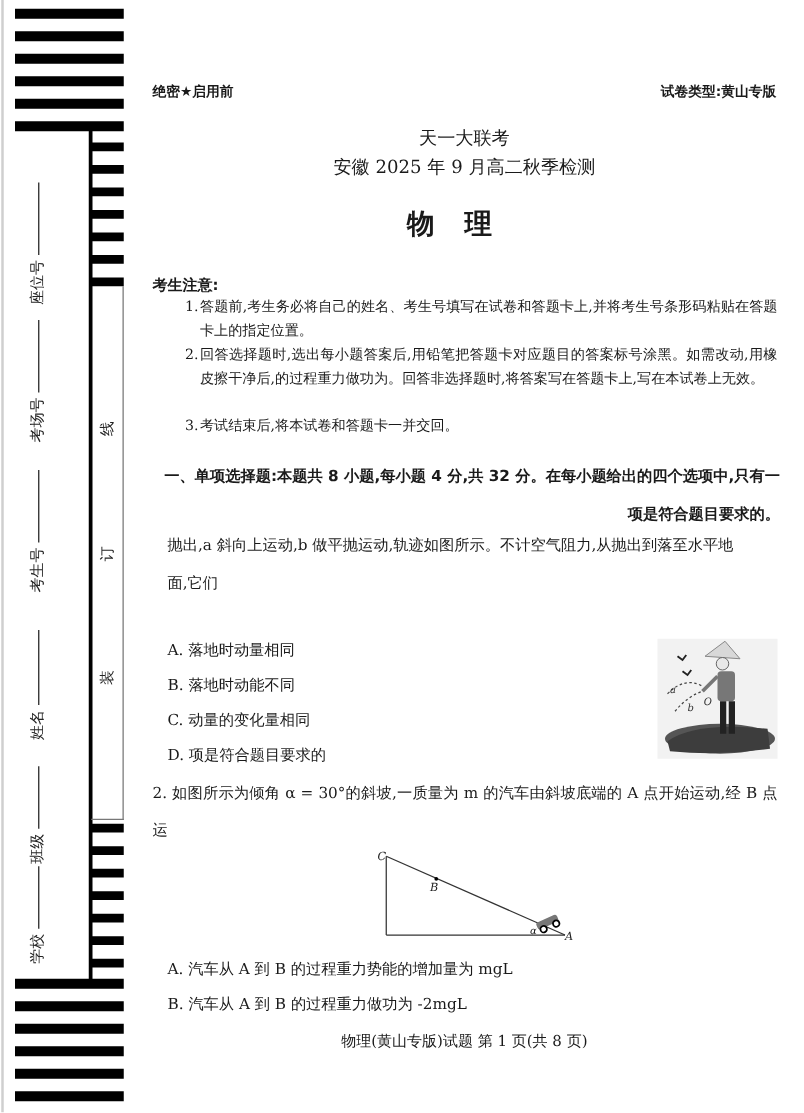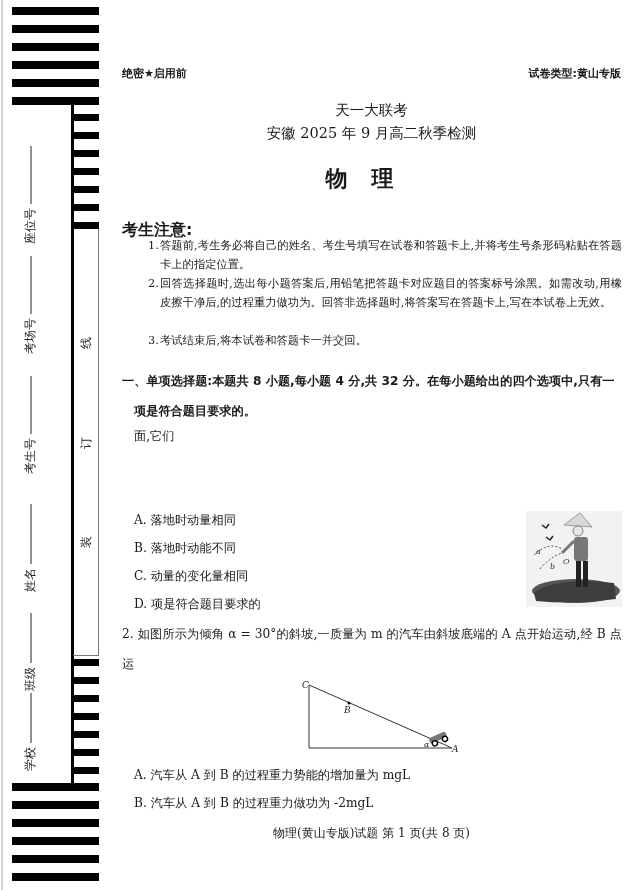--- a/index.html
+++ b/index.html
@@ -23,26 +23,26 @@
     position: absolute; left: 86px; transform: translate(-50%, -50%) rotate(-90deg);
     font-family: "DejaVu Sans", "Liberation Sans", sans-serif; font-size: 12px; color: #222;
   }
 
   .hdr-left { position: absolute; left: 122px; top: 66px; font-family: "DejaVu Sans", "Liberation Sans", sans-serif; font-size: 11px; font-weight: bold; }
   .hdr-right { position: absolute; right: 22px; top: 66px; font-family: "DejaVu Sans", "Liberation Sans", sans-serif; font-size: 11px; font-weight: bold; }
   .title1 { position: absolute; left: 0; width: 743px; top: 101px; text-align: center; font-size: 14.5px; }
   .title2 { position: absolute; left: 0; width: 743px; top: 124px; text-align: center; font-size: 14.5px; }
   .subject { position: absolute; left: 0; width: 743px; top: 164px; text-align: center; font-size: 22px; font-weight: bold; font-family: "DejaVu Sans", "Liberation Sans", sans-serif; letter-spacing: 24px; }
 
-  .notice-title { position: absolute; left: 122px; top: 220px; font-family: "DejaVu Sans", "Liberation Sans", sans-serif; font-size: 16px; font-weight: bold; }
+  .notice-title { position: absolute; left: 122px; top: 220px; font-family: "DejaVu Sans", "Liberation Sans", sans-serif; font-size: 12px; font-weight: bold; }
   .notice { position: absolute; left: 148px; width: 474px; font-size: 11.3px; line-height: 19px; }
   .notice .num { position: absolute; left: 0; }
   .notice .txt { display: block; padding-left: 12px; text-align: justify; text-align-last: left; }
 
-  .section { position: absolute; left: 122px; width: 502px; font-family: "DejaVu Sans", "Liberation Sans", sans-serif; font-size: 12.2px; font-weight: bold; line-height: 30px; }
+  .section { position: absolute; left: 122px; width: 502px; font-family: "DejaVu Sans", "Liberation Sans", sans-serif; font-size: 12.2px; font-weight: bold; line-height: 30px; text-align: right; }
   .q { position: absolute; left: 122px; width: 500px; font-size: 12.2px; line-height: 30px; text-align: justify; }
   .q .line2 { padding-left: 12px; }
   .opt { position: absolute; left: 134px; font-size: 12.2px; }
   .footer { position: absolute; left: 0; width: 743px; top: 825px; text-align: center; font-size: 12px; }
 
   .figure1 { position: absolute; left: 526px; top: 511px; width: 96px; height: 96px; background: #f2f2f2; }
   .figure2 { position: absolute; left: 302px; top: 676px; width: 160px; height: 76px; }
 </style>
 </head>
 <body>
@@ -133,20 +133,21 @@
   <span class="num">3.</span>
   <span class="txt">考试结束后,将本试卷和答题卡一并交回。</span>
 </div>
 
 <div class="section" style="top:366px">
   <div>一、单项选择题:本题共 8 小题,每小题 4 分,共 32 分。在每小题给出的四个选项中,只有一</div>
   <div style="padding-left:12px">项是符合题目要求的。</div>
 </div>
 
 <div class="q" style="top:421px">
+  <div class="line2">抛出,a 斜向上运动,b 做平抛运动,轨迹如图所示。不计空气阻力,从抛出到落至水平地</div>
   <div class="line2">面,它们</div>
 </div>
 <div class="opt" style="top:512px">A. 落地时动量相同</div>
 <div class="opt" style="top:540px">B. 落地时动能不同</div>
 <div class="opt" style="top:568px">C. 动量的变化量相同</div>
 <div class="opt" style="top:596px">D. 项是符合题目要求的</div>
 
 <div class="figure1">
   <svg width="96" height="96" viewBox="0 0 96 96">
     <ellipse cx="50" cy="80" rx="44" ry="12" fill="#555"></ellipse>

